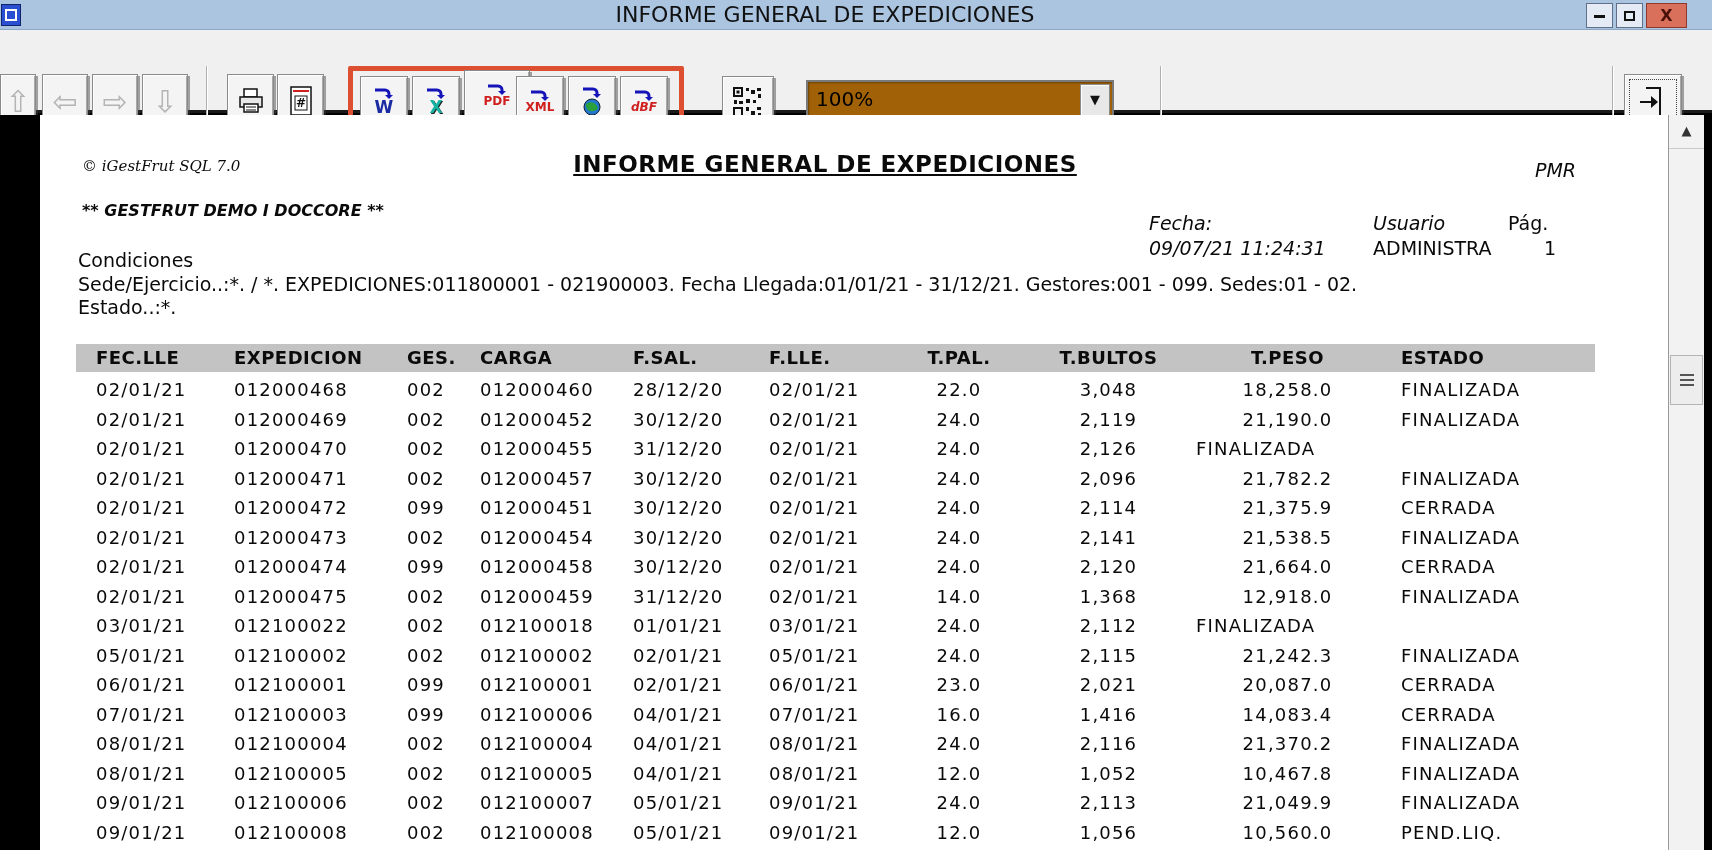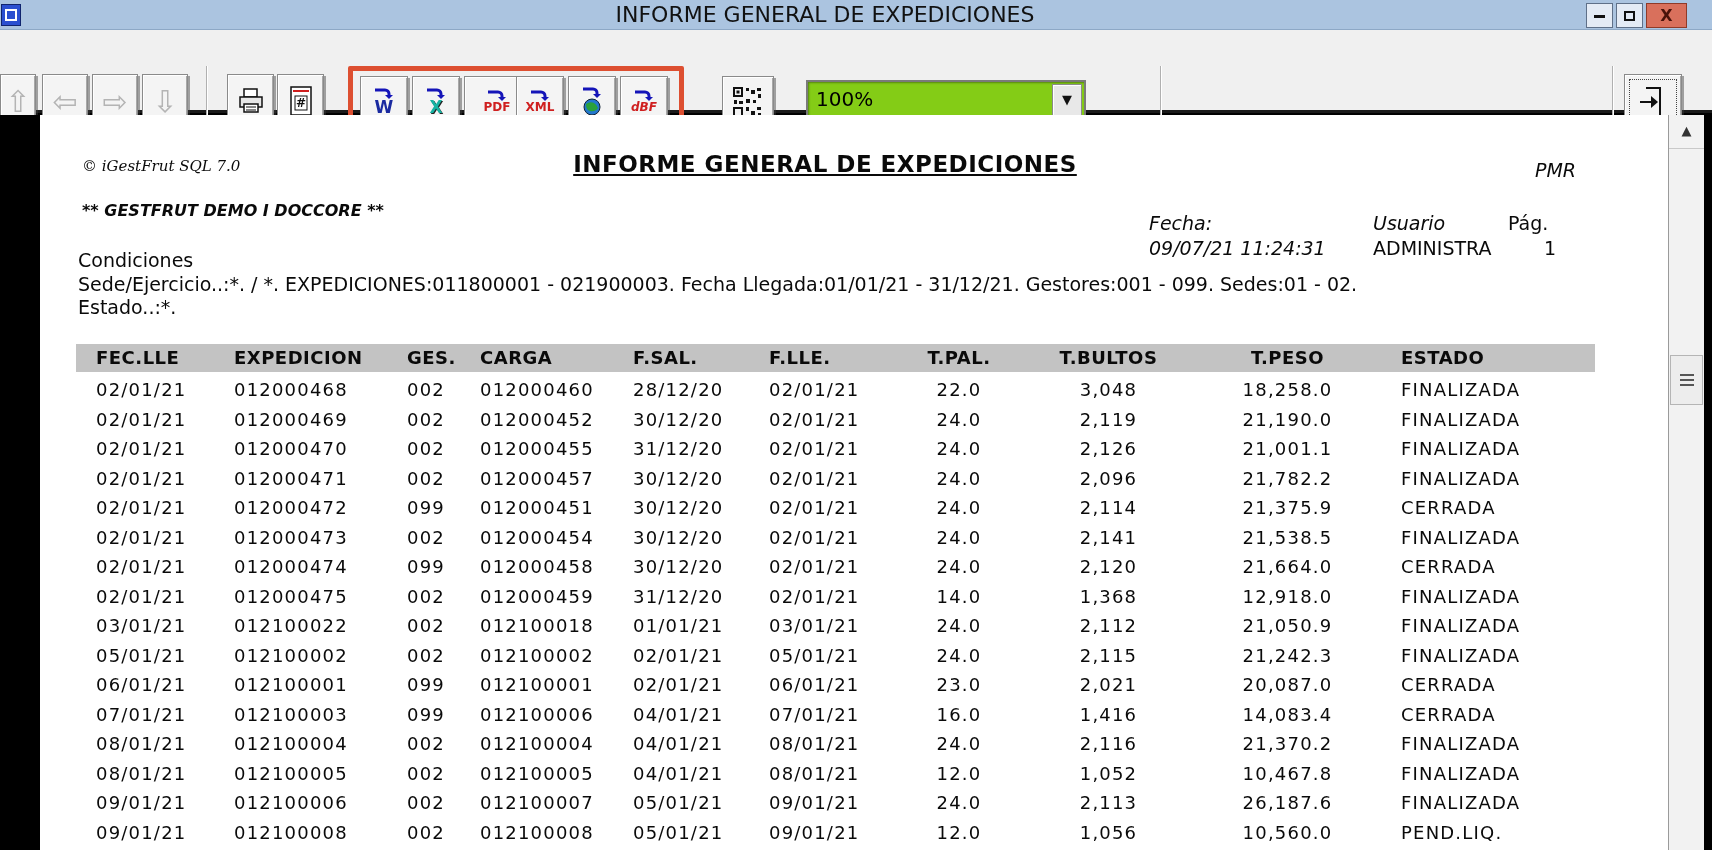--- a/index.html
+++ b/index.html
@@ -34,22 +34,22 @@
   .navglyph { font-size:30px; color:#b4b4b4; line-height:1; }
   .groove { position:absolute; top:36px; height:68px; width:2px;
             border-left:1px solid #b0b0b0; border-right:1px solid #ffffff; }
   .redbox { position:absolute; left:348px; top:36px; width:336px; height:68px;
             border:5px solid #dd4f31; border-radius:2px; }
   .exp-icon { display:flex; flex-direction:column; align-items:center; line-height:1; }
   .exp-letter { font-size:15px; font-weight:bold; }
   .w-col { color:#1a2aa0; font-size:17px; }
   .x-col { color:#16b2a2; font-size:17px; text-shadow:1px 1px 0 #222; }
   .red-col { color:#cf1f1f; font-size:12px; }
-  .combo { position:absolute; left:806px; top:50px; width:280px; height:40px;
-           background:#84cc16; border:2px solid #7a7a7a;
+  .combo { position:absolute; left:806px; top:50px; width:308px; height:40px;
+           background:#a16207; border:2px solid #7a7a7a;
            box-shadow: inset 1px 1px 2px rgba(0,0,0,.35); }
   .combo-text { position:absolute; left:8px; top:5px; font-size:20px; color:#000; }
   .combo-btn { position:absolute; right:2px; top:2px; width:30px; height:32px;
                background:#e8e8e8; border:1px solid #8a8a8a;
                box-shadow: inset 1px 1px 0 #fff; text-align:center; line-height:30px;
                font-size:13px; color:#111; }
   .exitbtn { position:absolute; left:1624px; top:44px; width:58px; height:56px; }
   .exit-focus { position:absolute; inset:4px; border:1px dotted #444; }
 
   
@@ -158,21 +158,21 @@
     </div>
     <div class="tbtn" style="left:412px;top:46px;width:48px;height:50px;">
       <span class="exp-icon">
         <svg width="20" height="12" viewBox="0 0 20 12">
             <path d="M1 3 h10 a4 4 0 0 1 4 4 v1" fill="none" stroke="#1414b8" stroke-width="3"></path>
             <path d="M11 8 h8 l-4 4 z" fill="#1414b8"></path>
           </svg>
         <span class="exp-letter x-col">X</span>
       </span>
     </div>
-    <div class="tbtn" style="left:464px;top:46px;width:66px;height:50px;">
+    <div class="tbtn" style="left:464px;top:40px;width:66px;height:50px;">
       <span class="exp-icon">
         <svg width="20" height="12" viewBox="0 0 20 12">
             <path d="M1 3 h10 a4 4 0 0 1 4 4 v1" fill="none" stroke="#1414b8" stroke-width="3"></path>
             <path d="M11 8 h8 l-4 4 z" fill="#1414b8"></path>
           </svg>
         <span class="exp-letter red-col">PDF</span>
       </span>
     </div>
     <div class="tbtn" style="left:516px;top:46px;width:48px;height:50px;">
       <span class="exp-icon">
@@ -300,21 +300,20 @@
           </div>
           <div class="trow grid">
             <span class="cell">02/01/21</span>
             <span class="cell">012000470</span>
             <span class="cell">002</span>
             <span class="cell">012000455</span>
             <span class="cell">31/12/20</span>
             <span class="cell">02/01/21</span>
             <span class="cell ra">24.0</span>
             <span class="cell ra">2,126</span>
-            <span class="cell ra">21,001.1</span>
             <span class="cell estado">FINALIZADA</span>
           </div>
           <div class="trow grid">
             <span class="cell">02/01/21</span>
             <span class="cell">012000471</span>
             <span class="cell">002</span>
             <span class="cell">012000457</span>
             <span class="cell">30/12/20</span>
             <span class="cell">02/01/21</span>
             <span class="cell ra">24.0</span>
@@ -372,21 +371,20 @@
           </div>
           <div class="trow grid">
             <span class="cell">03/01/21</span>
             <span class="cell">012100022</span>
             <span class="cell">002</span>
             <span class="cell">012100018</span>
             <span class="cell">01/01/21</span>
             <span class="cell">03/01/21</span>
             <span class="cell ra">24.0</span>
             <span class="cell ra">2,112</span>
-            <span class="cell ra">21,050.9</span>
             <span class="cell estado">FINALIZADA</span>
           </div>
           <div class="trow grid">
             <span class="cell">05/01/21</span>
             <span class="cell">012100002</span>
             <span class="cell">002</span>
             <span class="cell">012100002</span>
             <span class="cell">02/01/21</span>
             <span class="cell">05/01/21</span>
             <span class="cell ra">24.0</span>
@@ -444,21 +442,21 @@
           </div>
           <div class="trow grid">
             <span class="cell">09/01/21</span>
             <span class="cell">012100006</span>
             <span class="cell">002</span>
             <span class="cell">012100007</span>
             <span class="cell">05/01/21</span>
             <span class="cell">09/01/21</span>
             <span class="cell ra">24.0</span>
             <span class="cell ra">2,113</span>
-            <span class="cell ra">26,187.6</span>
+            <span class="cell ra">21,049.9</span>
             <span class="cell estado">FINALIZADA</span>
           </div>
           <div class="trow grid">
             <span class="cell">09/01/21</span>
             <span class="cell">012100008</span>
             <span class="cell">002</span>
             <span class="cell">012100008</span>
             <span class="cell">05/01/21</span>
             <span class="cell">09/01/21</span>
             <span class="cell ra">12.0</span>

